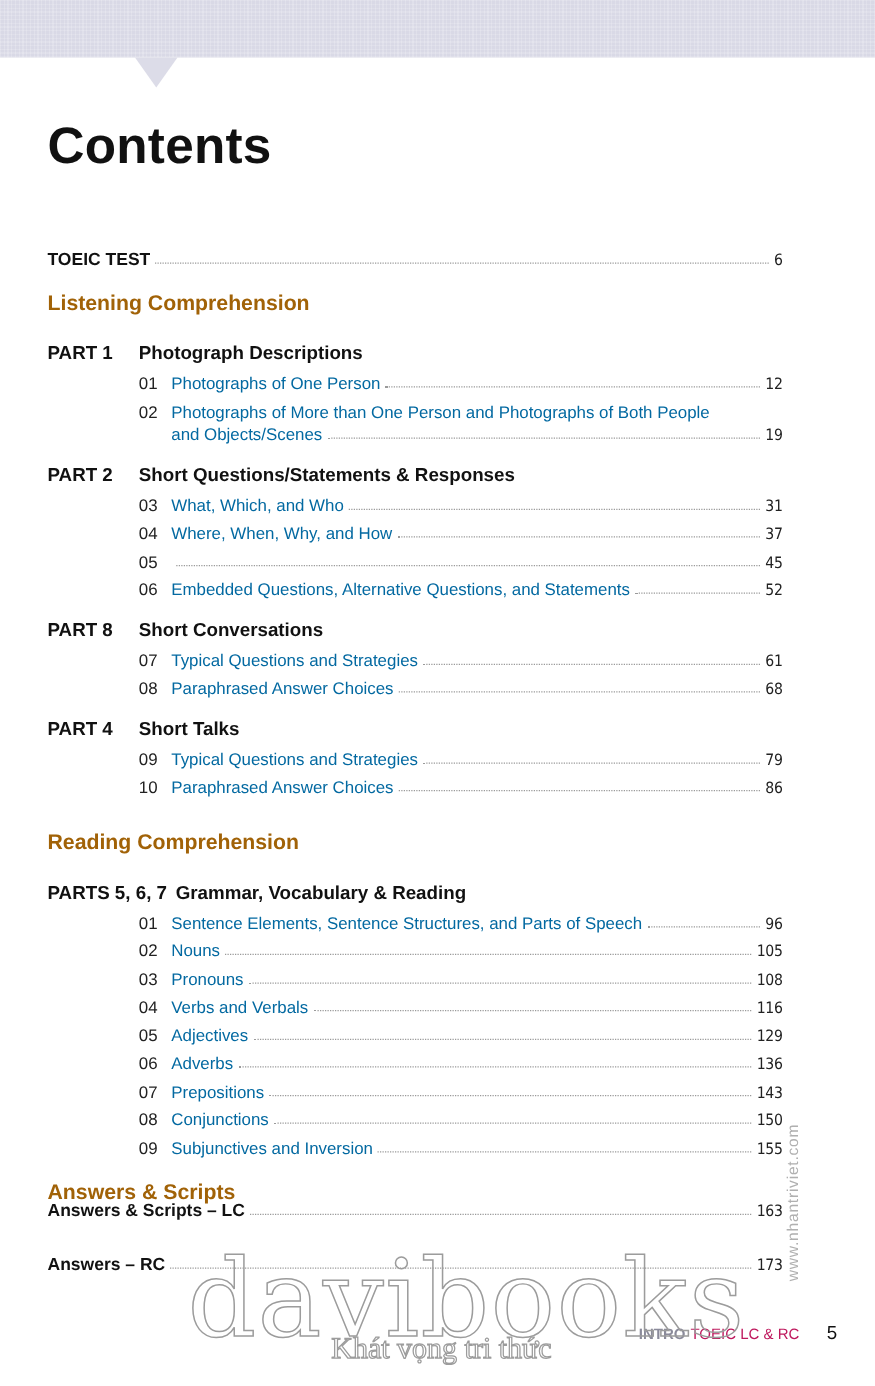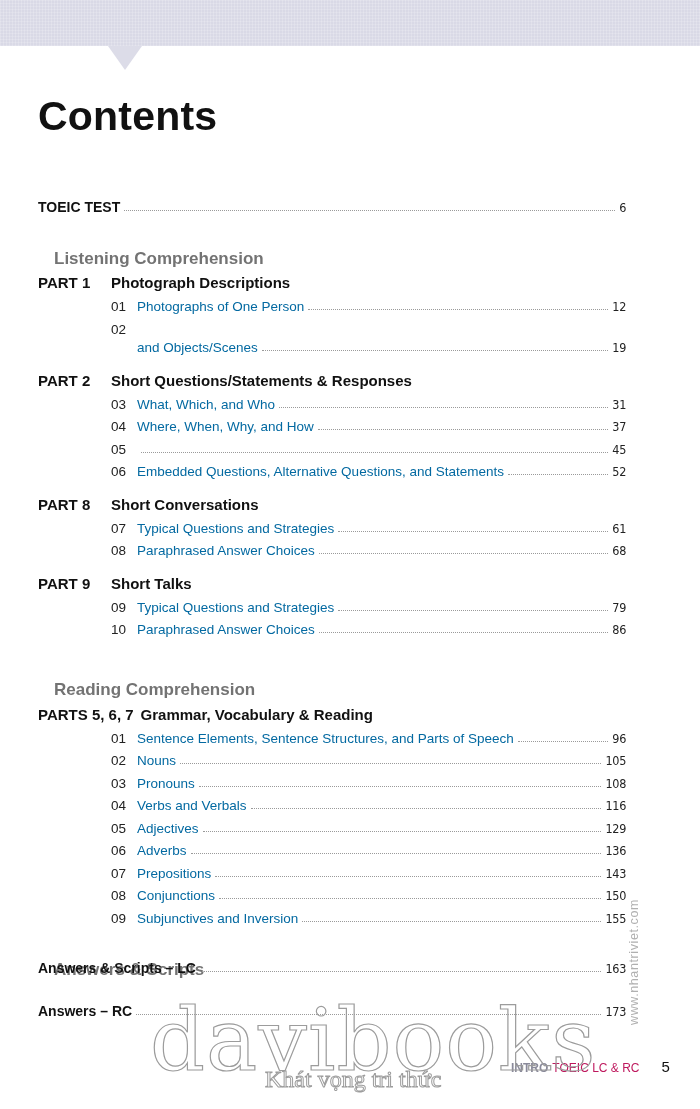--- a/index.html
+++ b/index.html
@@ -30,22 +30,22 @@
   }
   .row .label { font-size: 13.5px; color: #0369a1; }
   .row .num { font-size: 13.5px; color: #222; width: 26px; display: inline-block; }
   .row .leader {
     flex: 1; border-bottom: 1px dotted #9a9a9a; margin: 0 4px 0 4px;
     height: 0; align-self: flex-end; margin-bottom: 4px;
   }
   .row .page { font-size: 12.5px; color: #222; font-family: "DejaVu Sans Condensed", "DejaVu Sans", sans-serif; letter-spacing: -0.3px; }
   .bold-row .label { font-weight: bold; font-size: 14px; color: #111; }
   .section-head {
-    position: absolute; left: 38px; margin: 16px;
-    font-size: 17px; font-weight: bold; color: #737373; text-align: center;
+    position: absolute; left: 38px; margin: 0;
+    font-size: 17px; font-weight: bold; color: #a16207; text-align: center;
   }
   .part-head { position: absolute; left: 38px; display: flex; align-items: center; margin: 0; }
   .part-head .part-label { font-size: 15px; font-weight: bold; width: 73px; color: #111; }
   .part-head .part-title { font-size: 15px; font-weight: bold; color: #111; }
   .part-head.wide .part-label { width: auto; margin-right: 7px; }
   .sub-row { left: 111px; width: 515px; }
   .plain-row { left: 38px; width: 588px; }
   .watermark {
     position: absolute; left: 150px; top: 990px;
     font-family: "DejaVu Serif", serif; font-size: 86px;
@@ -89,20 +89,21 @@
     <span class="part-title">Photograph Descriptions</span>
   </div>
   <div class="row sub-row" style="top:299px;">
     <span class="num">01</span>
     <span class="label">Photographs of One Person</span>
     <span class="leader"></span>
     <span class="page">12</span>
   </div>
   <div class="row sub-row" style="top:322px;">
     <span class="num">02</span>
+    <span class="label">Photographs of More than One Person and Photographs of Both People</span>
   </div>
   <div class="row" style="top:340px; left:137px; width:489px;">
     <span class="label">and Objects/Scenes</span>
     <span class="leader"></span>
     <span class="page">19</span>
   </div>
 
   <div class="part-head" style="top:372px;">
     <span class="part-label">PART 2</span>
     <span class="part-title">Short Questions/Statements &amp; Responses</span>
@@ -142,21 +143,21 @@
     <span class="page">61</span>
   </div>
   <div class="row sub-row" style="top:543px;">
     <span class="num">08</span>
     <span class="label">Paraphrased Answer Choices</span>
     <span class="leader"></span>
     <span class="page">68</span>
   </div>
 
   <div class="part-head" style="top:575px;">
-    <span class="part-label">PART 9</span>
+    <span class="part-label">PART 4</span>
     <span class="part-title">Short Talks</span>
   </div>
   <div class="row sub-row" style="top:600px;">
     <span class="num">09</span>
     <span class="label">Typical Questions and Strategies</span>
     <span class="leader"></span>
     <span class="page">79</span>
   </div>
   <div class="row sub-row" style="top:622px;">
     <span class="num">10</span>

